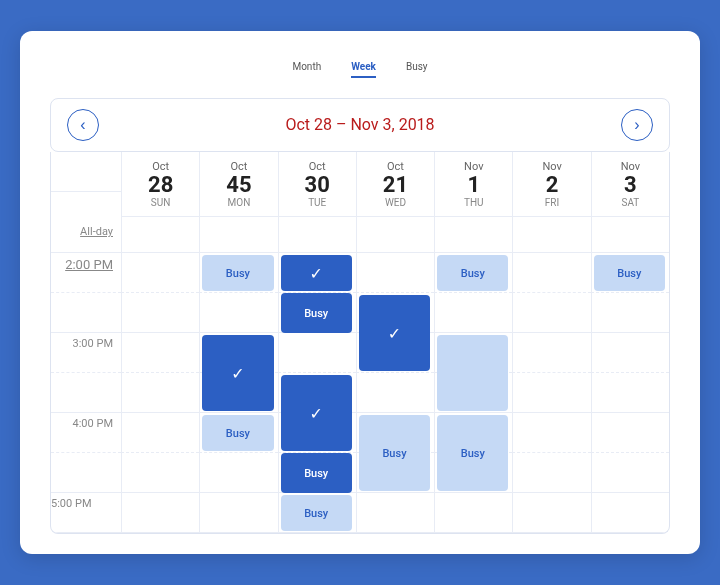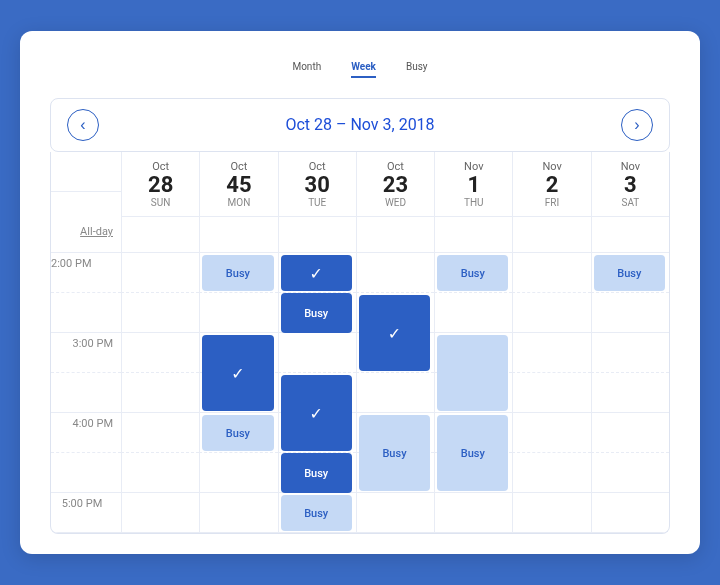--- a/index.html
+++ b/index.html
@@ -61,21 +61,21 @@
       color: #2c5fc3;
       cursor: pointer;
       font-size: 16px;
       display: flex;
       align-items: center;
       justify-content: center;
       flex-shrink: 0;
     }
     .date-range {
       font-size: 16px;
-      color: #1d4ed8;
+      color: #b91c1c;
       font-weight: 400;
     }
     .calendar-wrapper {
       border: 1px solid #dde3f0;
       border-top: none;
       border-radius: 0 0 8px 8px;
       overflow: hidden;
     }
     .col-header {
       text-align: center;
@@ -179,21 +179,21 @@
         <div class="day-num">45</div>
         <div class="day-name">MON</div>
       </div>
       <div class="col-header">
         <div class="month">Oct</div>
         <div class="day-num">30</div>
         <div class="day-name">TUE</div>
       </div>
       <div class="col-header">
         <div class="month">Oct</div>
-        <div class="day-num">23</div>
+        <div class="day-num">21</div>
         <div class="day-name">WED</div>
       </div>
       <div class="col-header">
         <div class="month">Nov</div>
         <div class="day-num">1</div>
         <div class="day-name">THU</div>
       </div>
       <div class="col-header">
         <div class="month">Nov</div>
         <div class="day-num">2</div>
@@ -211,21 +211,21 @@
       <div style="height:36px; border-left:1px solid #e8ecf5; border-bottom:1px solid #e8ecf5;"></div>
       <div style="height:36px; border-left:1px solid #e8ecf5; border-bottom:1px solid #e8ecf5;"></div>
       <div style="height:36px; border-left:1px solid #e8ecf5; border-bottom:1px solid #e8ecf5;"></div>
       <div style="height:36px; border-left:1px solid #e8ecf5; border-bottom:1px solid #e8ecf5;"></div>
       <div style="height:36px; border-left:1px solid #e8ecf5; border-bottom:1px solid #e8ecf5;"></div>
       <div style="height:36px; border-left:1px solid #e8ecf5; border-bottom:1px solid #e8ecf5;"></div>
       <div style="height:36px; border-left:1px solid #e8ecf5; border-bottom:1px solid #e8ecf5;"></div>
     </div>
 
     <div class="rows-grid">
-      <div class="time-label" style="height:40px; border-bottom:1px dashed #e8ecf5; text-align:left; padding:4px 8px 0 0; font-size:11px; color:#888;">2:00 PM</div>
+      <div class="time-label" style="height:40px; border-bottom:1px dashed #e8ecf5; text-align:right; padding:4px 8px 0 0; font-size:13px; color:#888;text-decoration:underline;">2:00 PM</div>
       <div style="height:40px; border-left:1px solid #e8ecf5; border-bottom:1px dashed #e8ecf5;"></div>
 
       <div style="height:40px; border-left:1px solid #e8ecf5; border-bottom:1px dashed #e8ecf5; position:relative;">
         <div class="event event-blue-light" style="top:2px; height:36px;">Busy</div>
       </div>
 
       <div style="height:40px; border-left:1px solid #e8ecf5; border-bottom:1px dashed #e8ecf5; position:relative;">
         <div class="event event-blue-dark" style="top:2px; height:36px;">
             <span class="checkmark">✓</span>
           </div>
@@ -331,21 +331,21 @@
       </div>
 
       <div style="height:40px; border-left:1px solid #e8ecf5; border-bottom:1px solid #e8ecf5;"></div>
 
       <div style="height:40px; border-left:1px solid #e8ecf5; border-bottom:1px solid #e8ecf5;"></div>
       <div style="height:40px; border-left:1px solid #e8ecf5; border-bottom:1px solid #e8ecf5;"></div>
       <div style="height:40px; border-left:1px solid #e8ecf5; border-bottom:1px solid #e8ecf5;"></div>
     </div>
 
     <div class="rows-grid">
-      <div class="time-label" style="height:40px; border-bottom:1px solid #e8ecf5; text-align:center; padding:4px 8px 0 0; font-size:11px; color:#888;">5:00 PM</div>
+      <div class="time-label" style="height:40px; border-bottom:1px solid #e8ecf5; text-align:left; padding:4px 8px 0 0; font-size:11px; color:#888;">5:00 PM</div>
       <div style="height:40px; border-left:1px solid #e8ecf5; border-bottom:1px solid #e8ecf5;"></div>
       <div style="height:40px; border-left:1px solid #e8ecf5; border-bottom:1px solid #e8ecf5;"></div>
 
       <div style="height:40px; border-left:1px solid #e8ecf5; border-bottom:1px solid #e8ecf5; position:relative;">
         <div class="event event-blue-light" style="top:2px; height:36px;">Busy</div>
       </div>
       <div style="height:40px; border-left:1px solid #e8ecf5; border-bottom:1px solid #e8ecf5;"></div>
       <div style="height:40px; border-left:1px solid #e8ecf5; border-bottom:1px solid #e8ecf5;"></div>
       <div style="height:40px; border-left:1px solid #e8ecf5; border-bottom:1px solid #e8ecf5;"></div>
       <div style="height:40px; border-left:1px solid #e8ecf5; border-bottom:1px solid #e8ecf5;"></div>

